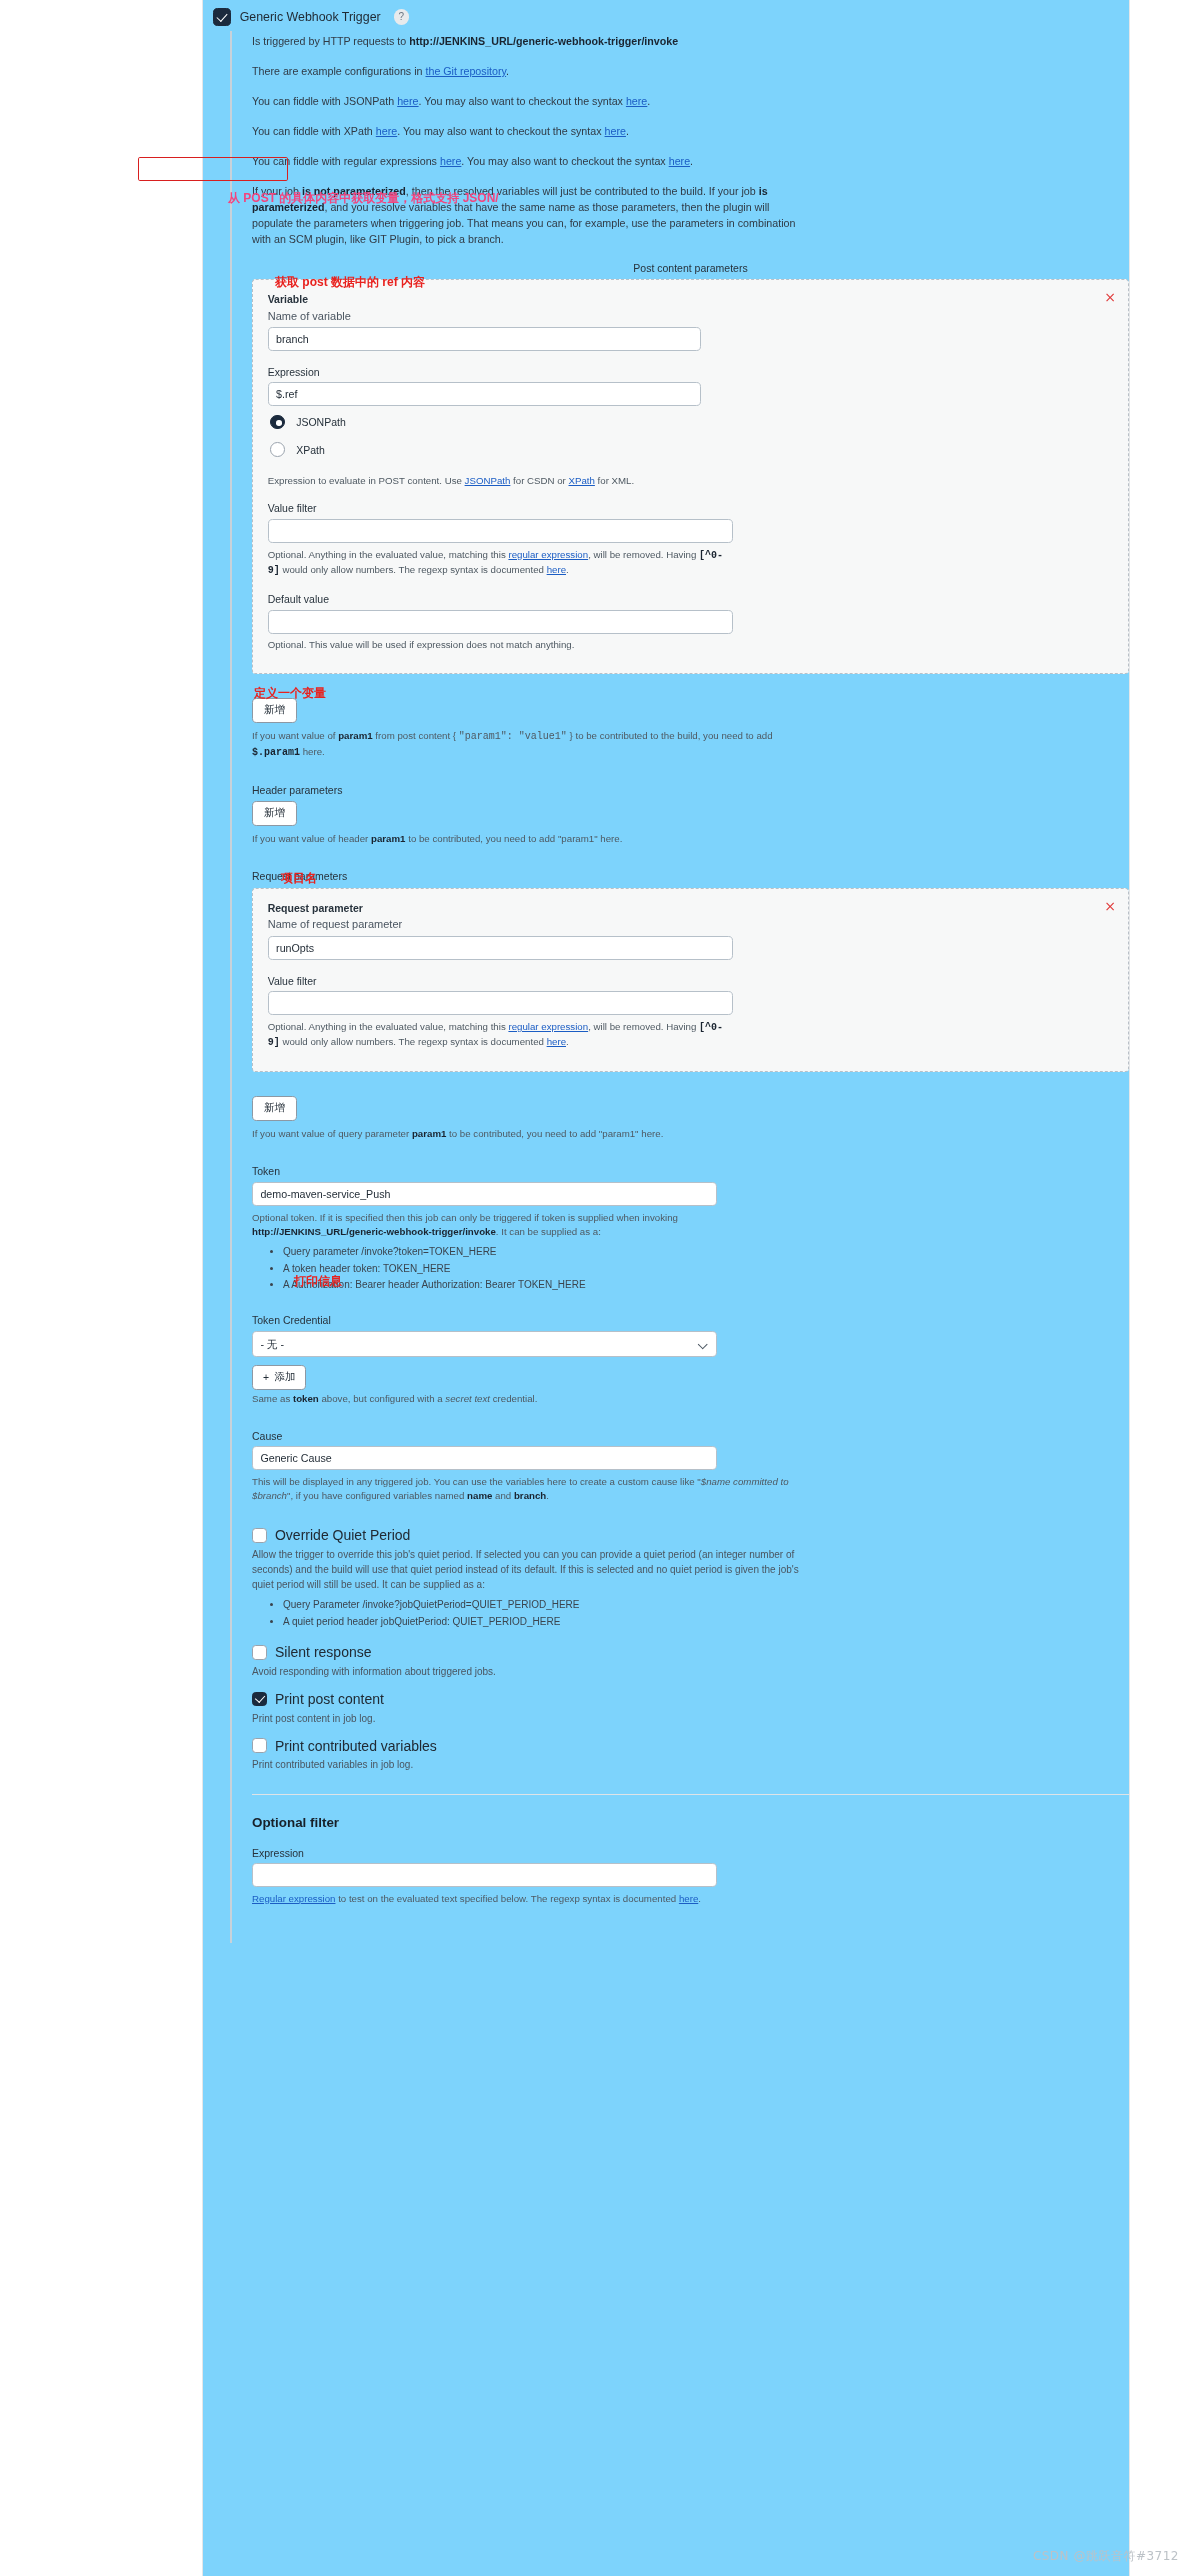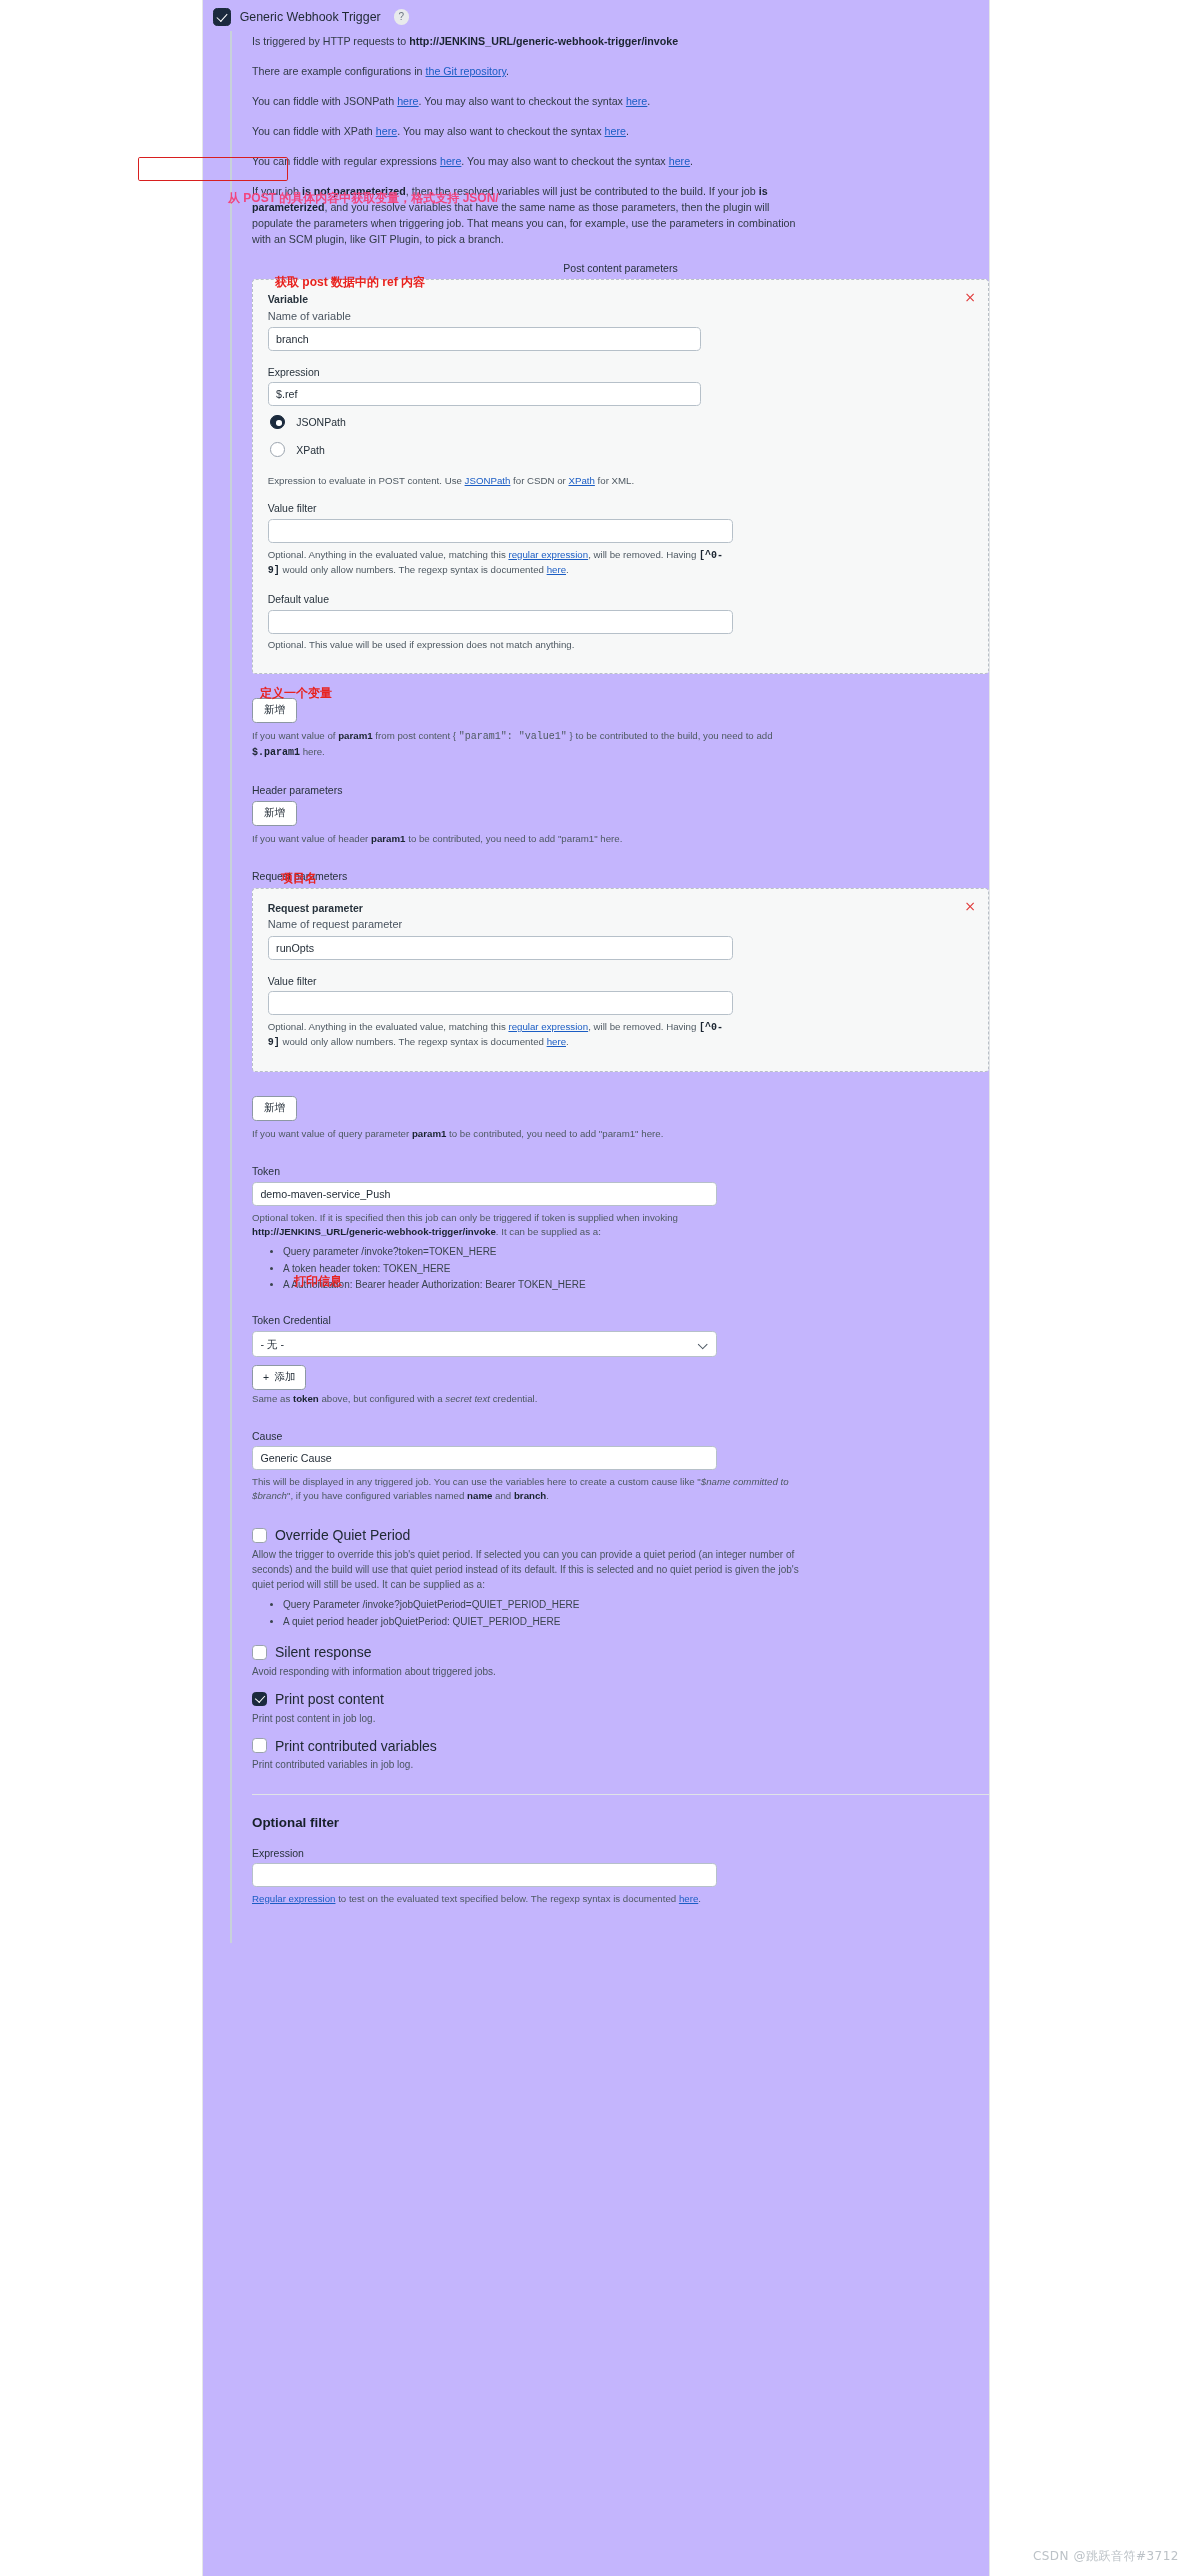--- a/index.html
+++ b/index.html
@@ -11,22 +11,22 @@
     color: #1f2937;
     position: relative;
     overflow: hidden;
   }
   .page {
     position:absolute; left:0; top:0; width:1192px; height:2576px;
     background:#ffffff;
   }
   
   .panel {
-    position:absolute; left:202px; top:0; width:788px; min-height:2576px;
-    background:#c4b5fd;
+    position:absolute; left:202px; top:0; width:928px; min-height:2576px;
+    background:#7dd3fc;
     border-left:0.9px solid #e4e6e8;
     border-right:0.9px solid #e4e6e8;
   }
 
   
   .trigger-head {
     display:flex; align-items:center; gap:9.2px;
     padding: 8.3px 0 5.5px 10px;
   }
   .cb {
@@ -314,19 +314,19 @@
       <p class="hint" style="max-width:553px;"><a href="#">Regular expression</a><span> to test on the evaluated text specified below. The regexp syntax is documented </span><a href="#">here</a><span>.</span></p>
 
       <div style="height:37px;"></div>
     </div>
   </div>
 
   <div class="redbox" style="left:138px; top:157px; width:150px; height:24px;"></div>
 
   <div class="anno pink" style="left:228px; top:190px;">从 POST 的具体内容中获取变量，格式支持 JSON/</div>
   <div class="anno red" style="left:275px; top:274px;">获取 post 数据中的 ref 内容</div>
-  <div class="anno red" style="left:260px; top:685px;">定义一个变量</div>
+  <div class="anno red" style="left:254px; top:685px;">定义一个变量</div>
   <div class="anno red" style="left:281px; top:870px;">项目名</div>
   <div class="anno red" style="left:294px; top:1273px;">打印信息</div>
 
   <div class="watermark">CSDN @跳跃音符#3712</div>
 </div>
 
 
 </body></html>

